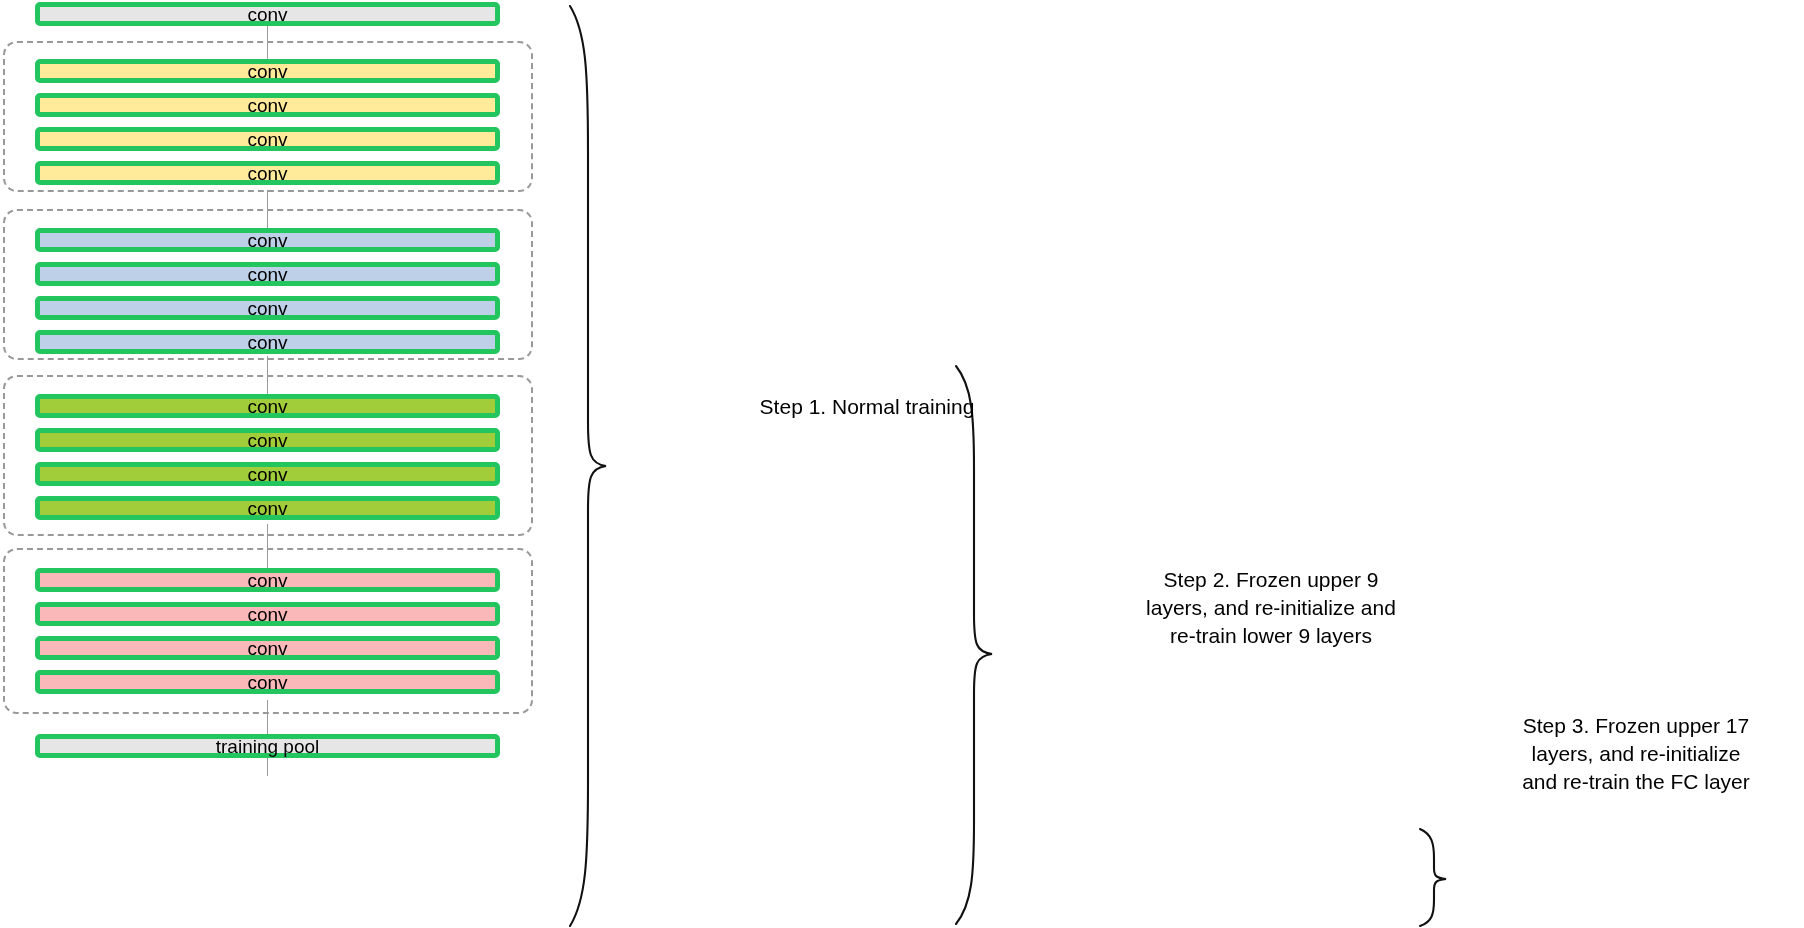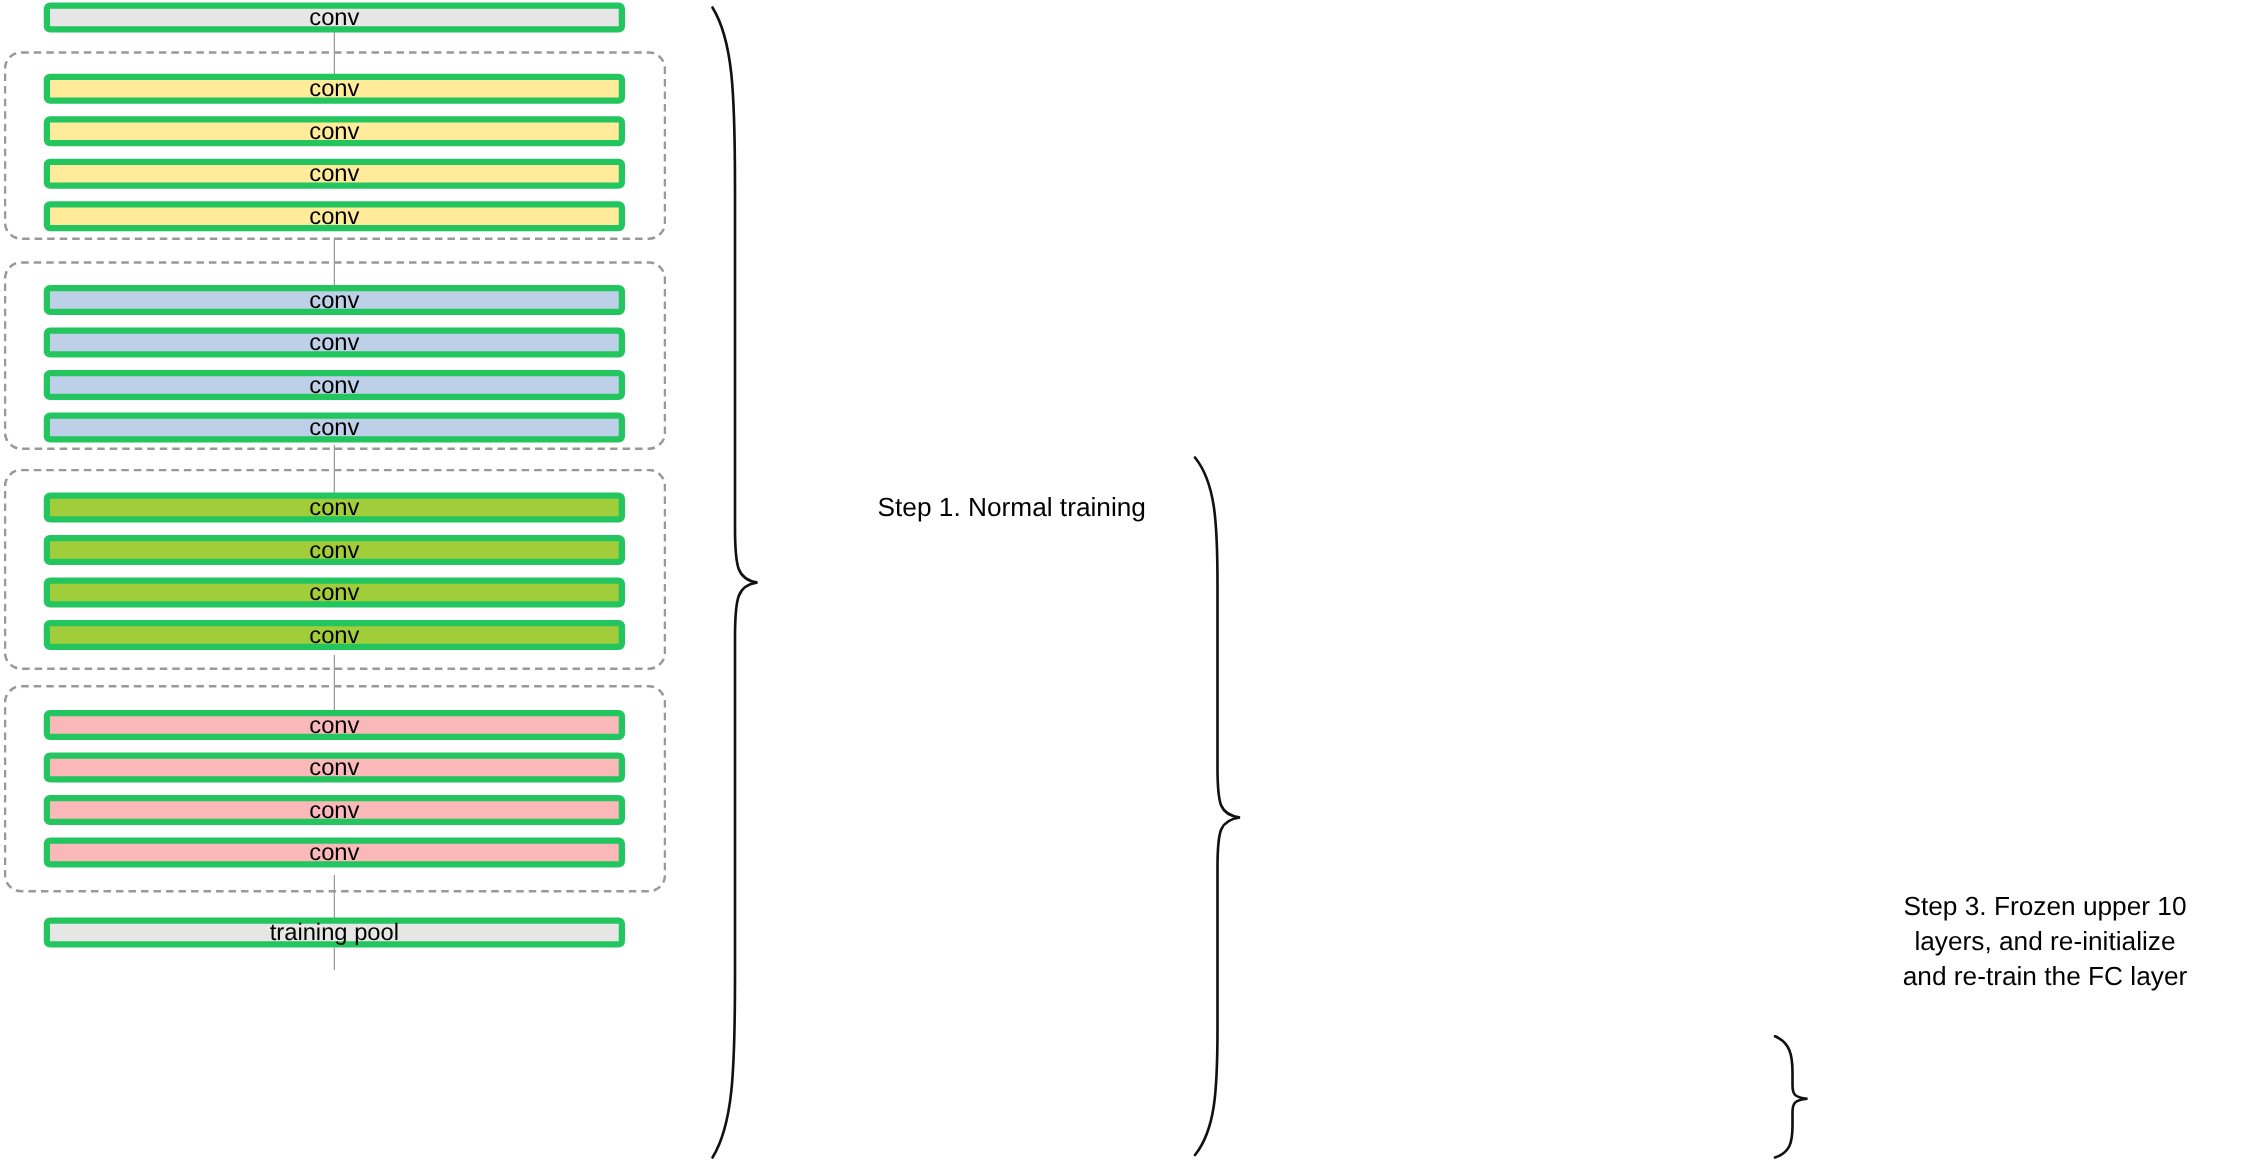--- a/index.html
+++ b/index.html
@@ -83,21 +83,21 @@
   
   .step-caption {
     position: absolute;
     text-align: center;
     font-size: 21px;
     line-height: 1.33;
     color: #000000;
     white-space: pre-line;
     z-index: 5;
   }
-  #step1-caption { left: 702px;  top: 393px; width: 330px; text-align: left; }
+  #step1-caption { left: 702px;  top: 393px; width: 330px; text-align: center; }
   #step2-caption { left: 1086px; top: 566px; width: 370px; }
   #step3-caption { left: 1468px; top: 712px; width: 336px; }
 </style>
 </head>
 <body>
 
 <div id="stage">
 
   <div class="net-col">
 
@@ -153,18 +153,21 @@
 
   <div class="brace" style="left:1414px; top:826px; width:80px; height:102px;">
     <svg width="80" height="102" viewBox="0 0 80 102" fill="none" xmlns="http://www.w3.org/2000/svg" aria-hidden="true">
       <path d="M6 3 C 18 8, 20 18, 20 32 L 20 42 C 20 50, 22 52, 32 53
                C 22 54, 20 56, 20 64 L 20 74 C 20 88, 18 96, 6 100" stroke="#111111" stroke-width="2.1" stroke-linecap="round" fill="none"></path>
     </svg>
   </div>
 
   <div class="step-caption" id="step1-caption">Step 1. Normal training</div>
 
+  <div class="step-caption" id="step2-caption">Step 2. Frozen upper 9
+layers, and re-initialize and
+re-train lower 9 layers</div>
 
-  <div class="step-caption" id="step3-caption">Step 3. Frozen upper 10
+  <div class="step-caption" id="step3-caption">Step 3. Frozen upper 17
 layers, and re-initialize
 and re-train the FC layer</div>
 
 </div>
 
 </body></html>

